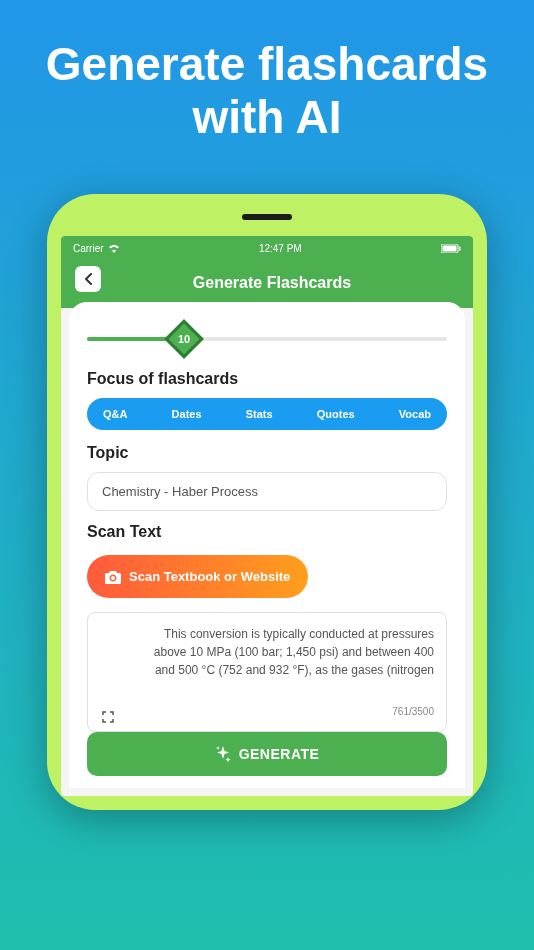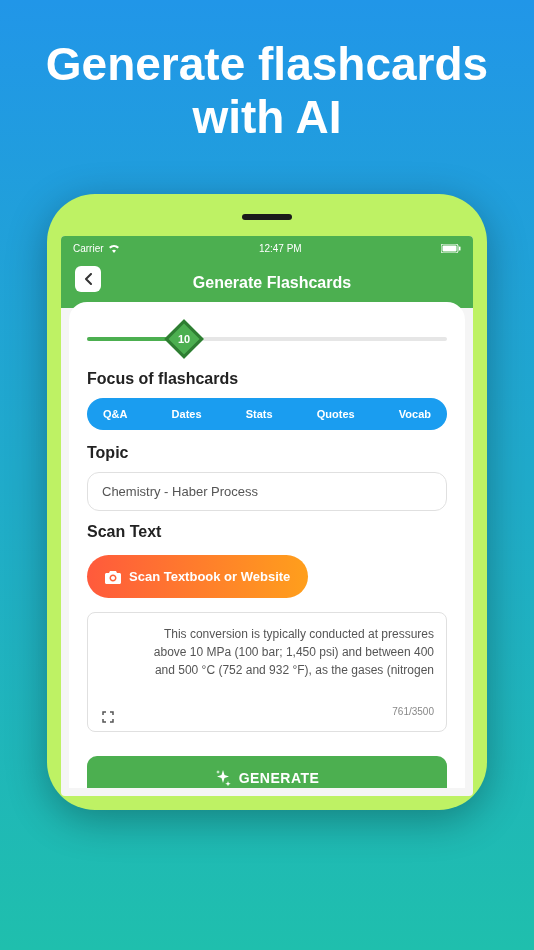--- a/index.html
+++ b/index.html
@@ -222,21 +222,21 @@
       margin-top: 36px;
     }
     .generate-button {
       background: #4caf50;
       color: #fff;
       border-radius: 10px;
       padding: 14px;
       text-align: left;
       font-size: 14px;
       font-weight: 800;
-      margin-top: 24px;
+      margin-top: 0;
       display: flex;
       align-items: center;
       justify-content: center;
       gap: 8px;
       letter-spacing: 0.5px;
       cursor: pointer;
     }
     .sparkle-icon {
       width: 16px;
       height: 16px;

